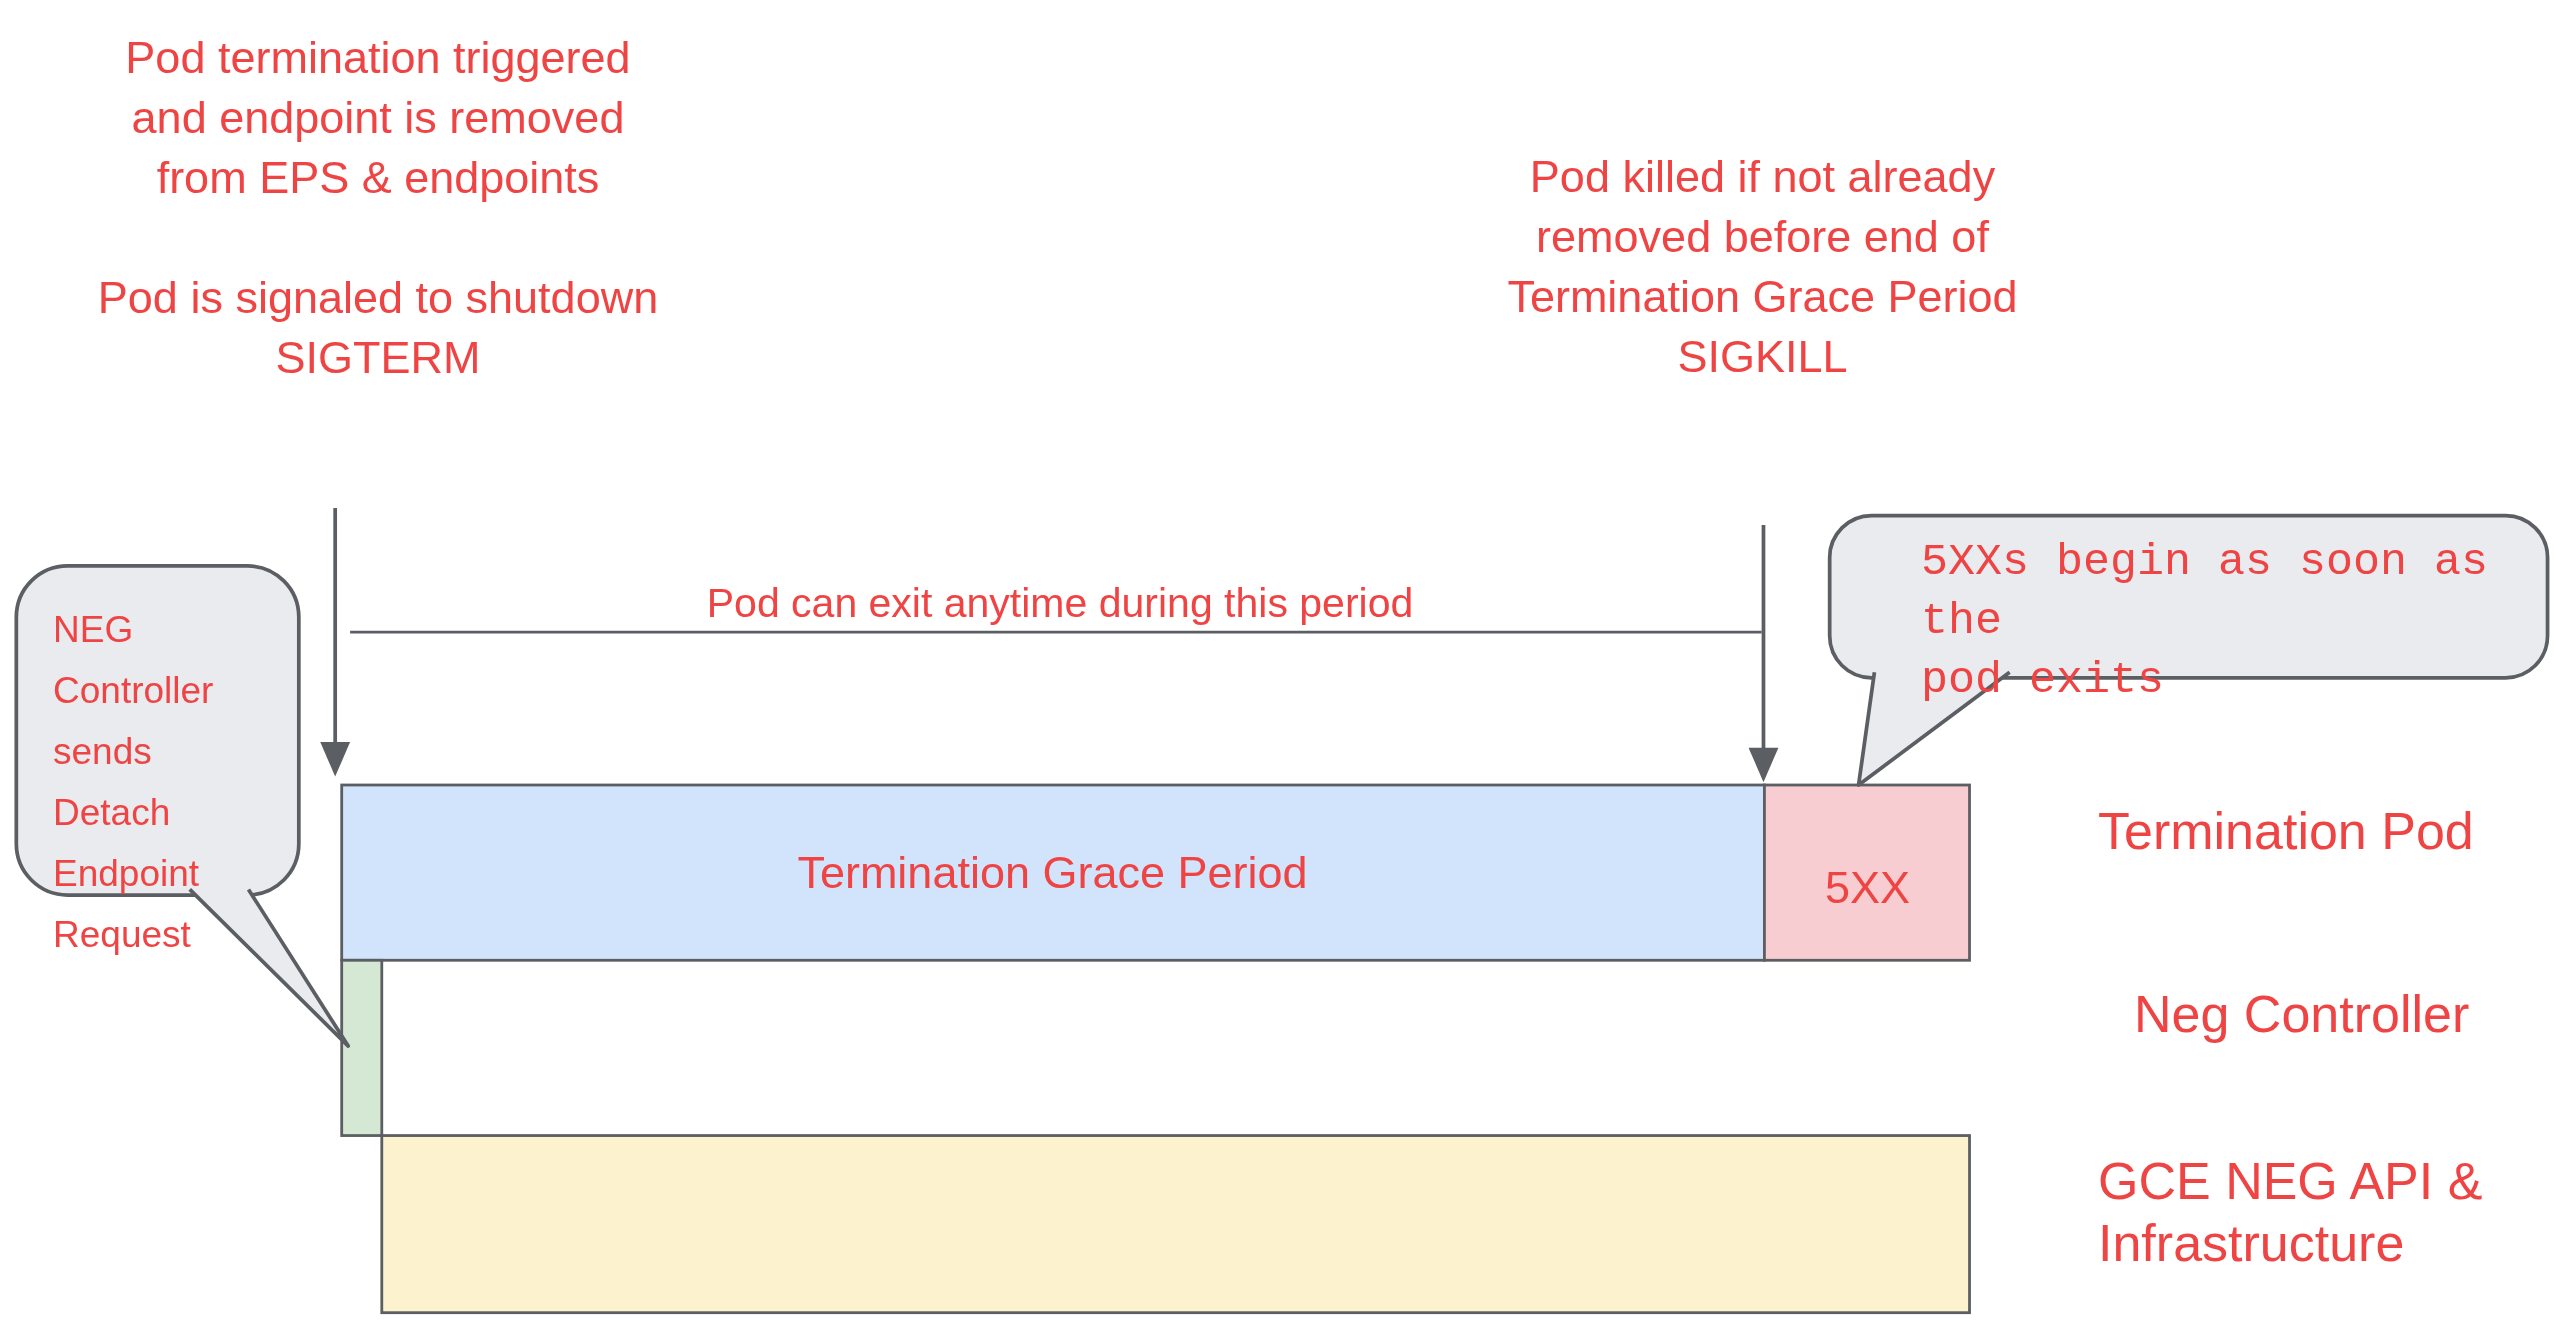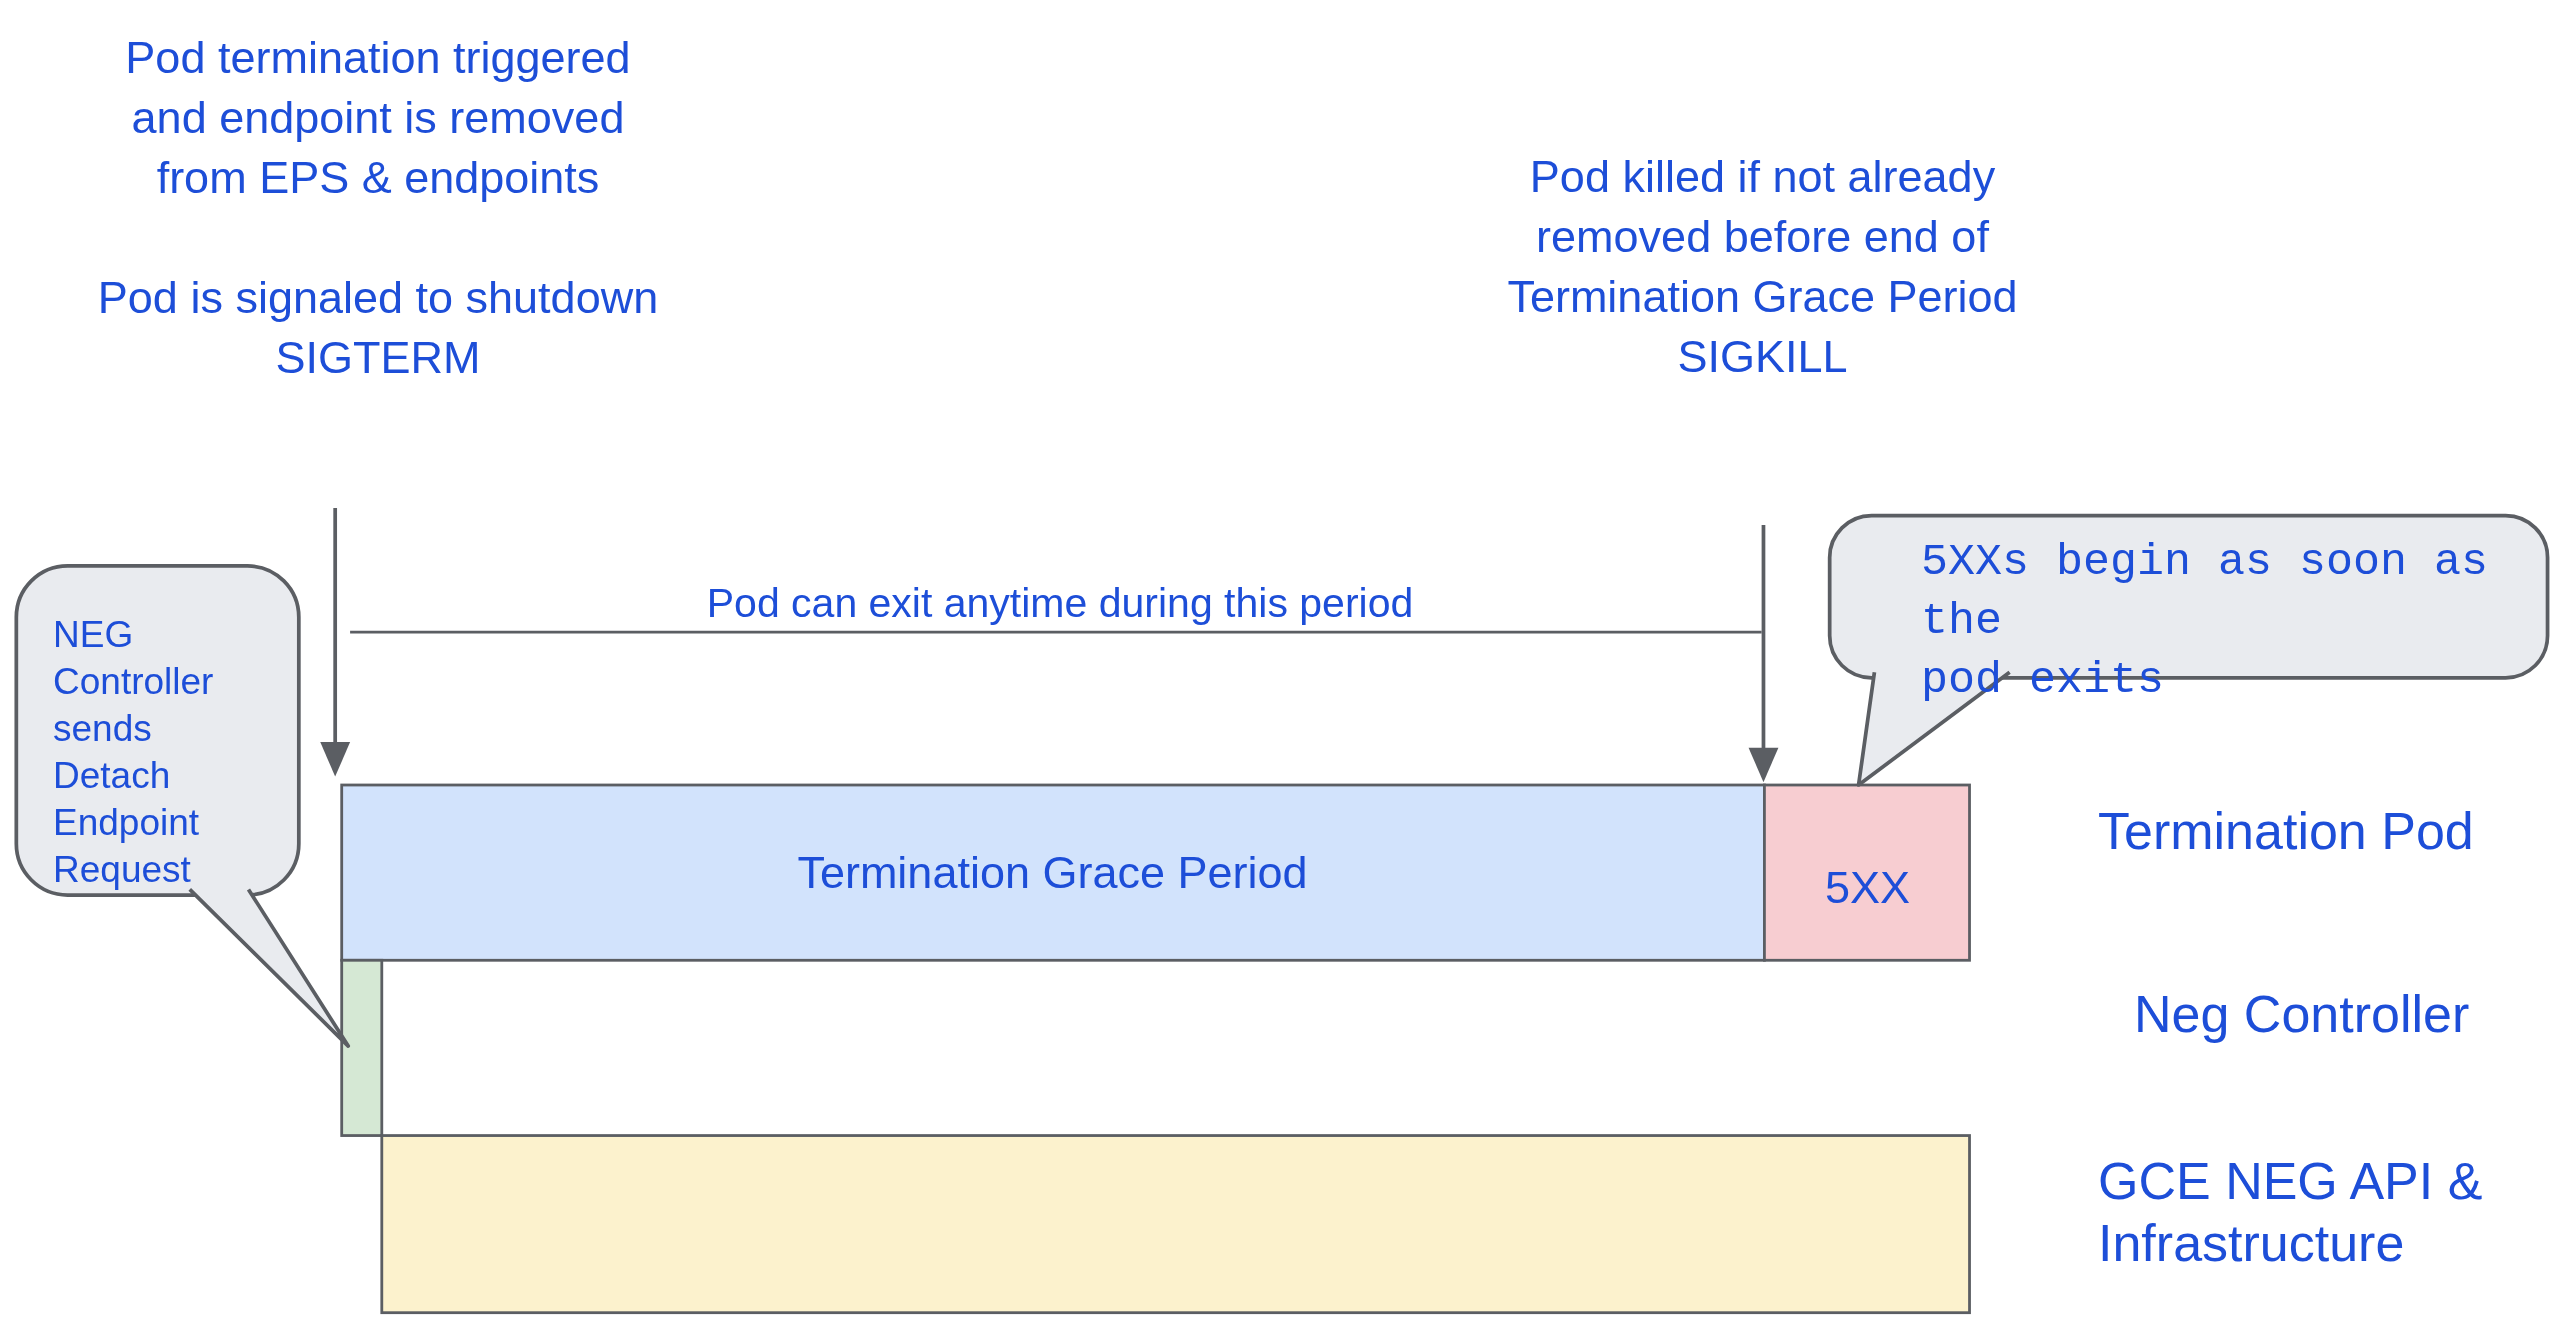--- a/index.html
+++ b/index.html
@@ -1,33 +1,33 @@
 <!DOCTYPE html>
 <html style="font-size:15px"><head>
 <meta charset="utf-8">
 <style>
   html,body{margin:0;padding:0;background:#ffffff;}
   .canvas{
     position:relative;
     width:2576px;height:1336px;
     background:#ffffff;
     font-family:"Liberation Sans","DejaVu Sans",sans-serif;
-    color:#1d4ed8;
+    color:#ef4444;
     overflow:hidden;
   }
   .abs{position:absolute;}
   .note{
     font-size:45px;line-height:60px;
     text-align:center;white-space:pre-line;
   }
   .span-label{
     font-size:41px;line-height:48px;text-align:center;
   }
   .callout-text{white-space:pre-line;}
-  .callout-text.small{font-size:37px;line-height:47px;margin-top:12px;}
+  .callout-text.small{font-size:37px;line-height:61px;}
   .callout-text.big{font-size:45px;line-height:59px;}
   .bar-label{
     display:flex;align-items:center;justify-content:center;
     font-size:45px;line-height:52px;text-align:center;
   }
   .lane-label{
     font-size:52px;line-height:67px;white-space:pre-line;
   }
   svg .outline{stroke:#5b5e63;}
 </style>

